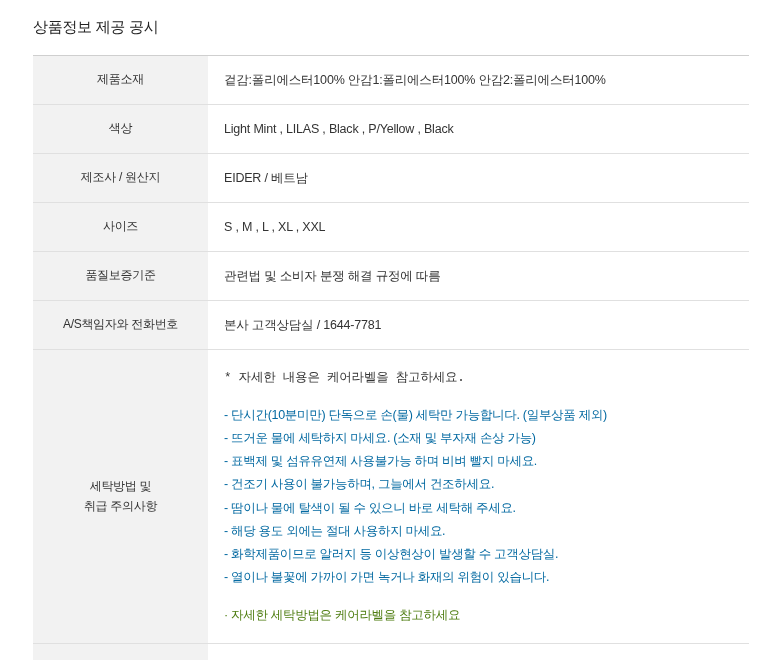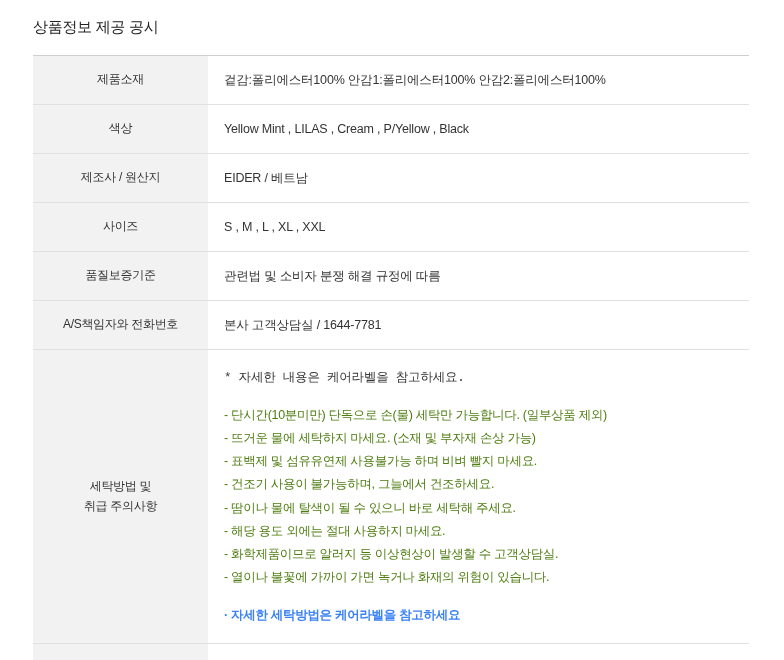--- a/index.html
+++ b/index.html
@@ -69,29 +69,29 @@
     letter-spacing: -0.2px;
     font-family: Liberation Mono, monospace;
   }
   .wash-list {
     margin: 0;
     padding: 0;
     list-style: none;
   }
   .wash-list li {
     font-size: 12.5px;
-    color: #4d7c0f;
+    color: #0369a1;
     line-height: 1.85;
     letter-spacing: -0.3px;
   }
   .wash-foot {
     margin-top: 16px;
     font-size: 12.5px;
-    font-weight: bold;
-    color: #3b82f6;
+    font-weight: normal;
+    color: #4d7c0f;
     letter-spacing: -0.3px;
   }
   .th-multiline {
     white-space: pre-line;
   }
 </style>
 </head>
 <body>
 
 <div class="page">
@@ -99,21 +99,21 @@
   <div class="title">상품정보 제공 공시</div>
 
   <table class="spec-table">
     <tbody>
       <tr>
         <th>제품소재</th>
         <td>겉감:폴리에스터100% 안감1:폴리에스터100% 안감2:폴리에스터100%</td>
       </tr>
       <tr>
         <th>색상</th>
-        <td>Yellow Mint , LILAS , Cream , P/Yellow , Black</td>
+        <td>Light Mint , LILAS , Black , P/Yellow , Black</td>
       </tr>
       <tr>
         <th>제조사 / 원산지</th>
         <td>EIDER / 베트남</td>
       </tr>
       <tr>
         <th>사이즈</th>
         <td>S , M , L , XL , XXL</td>
       </tr>
       <tr>

